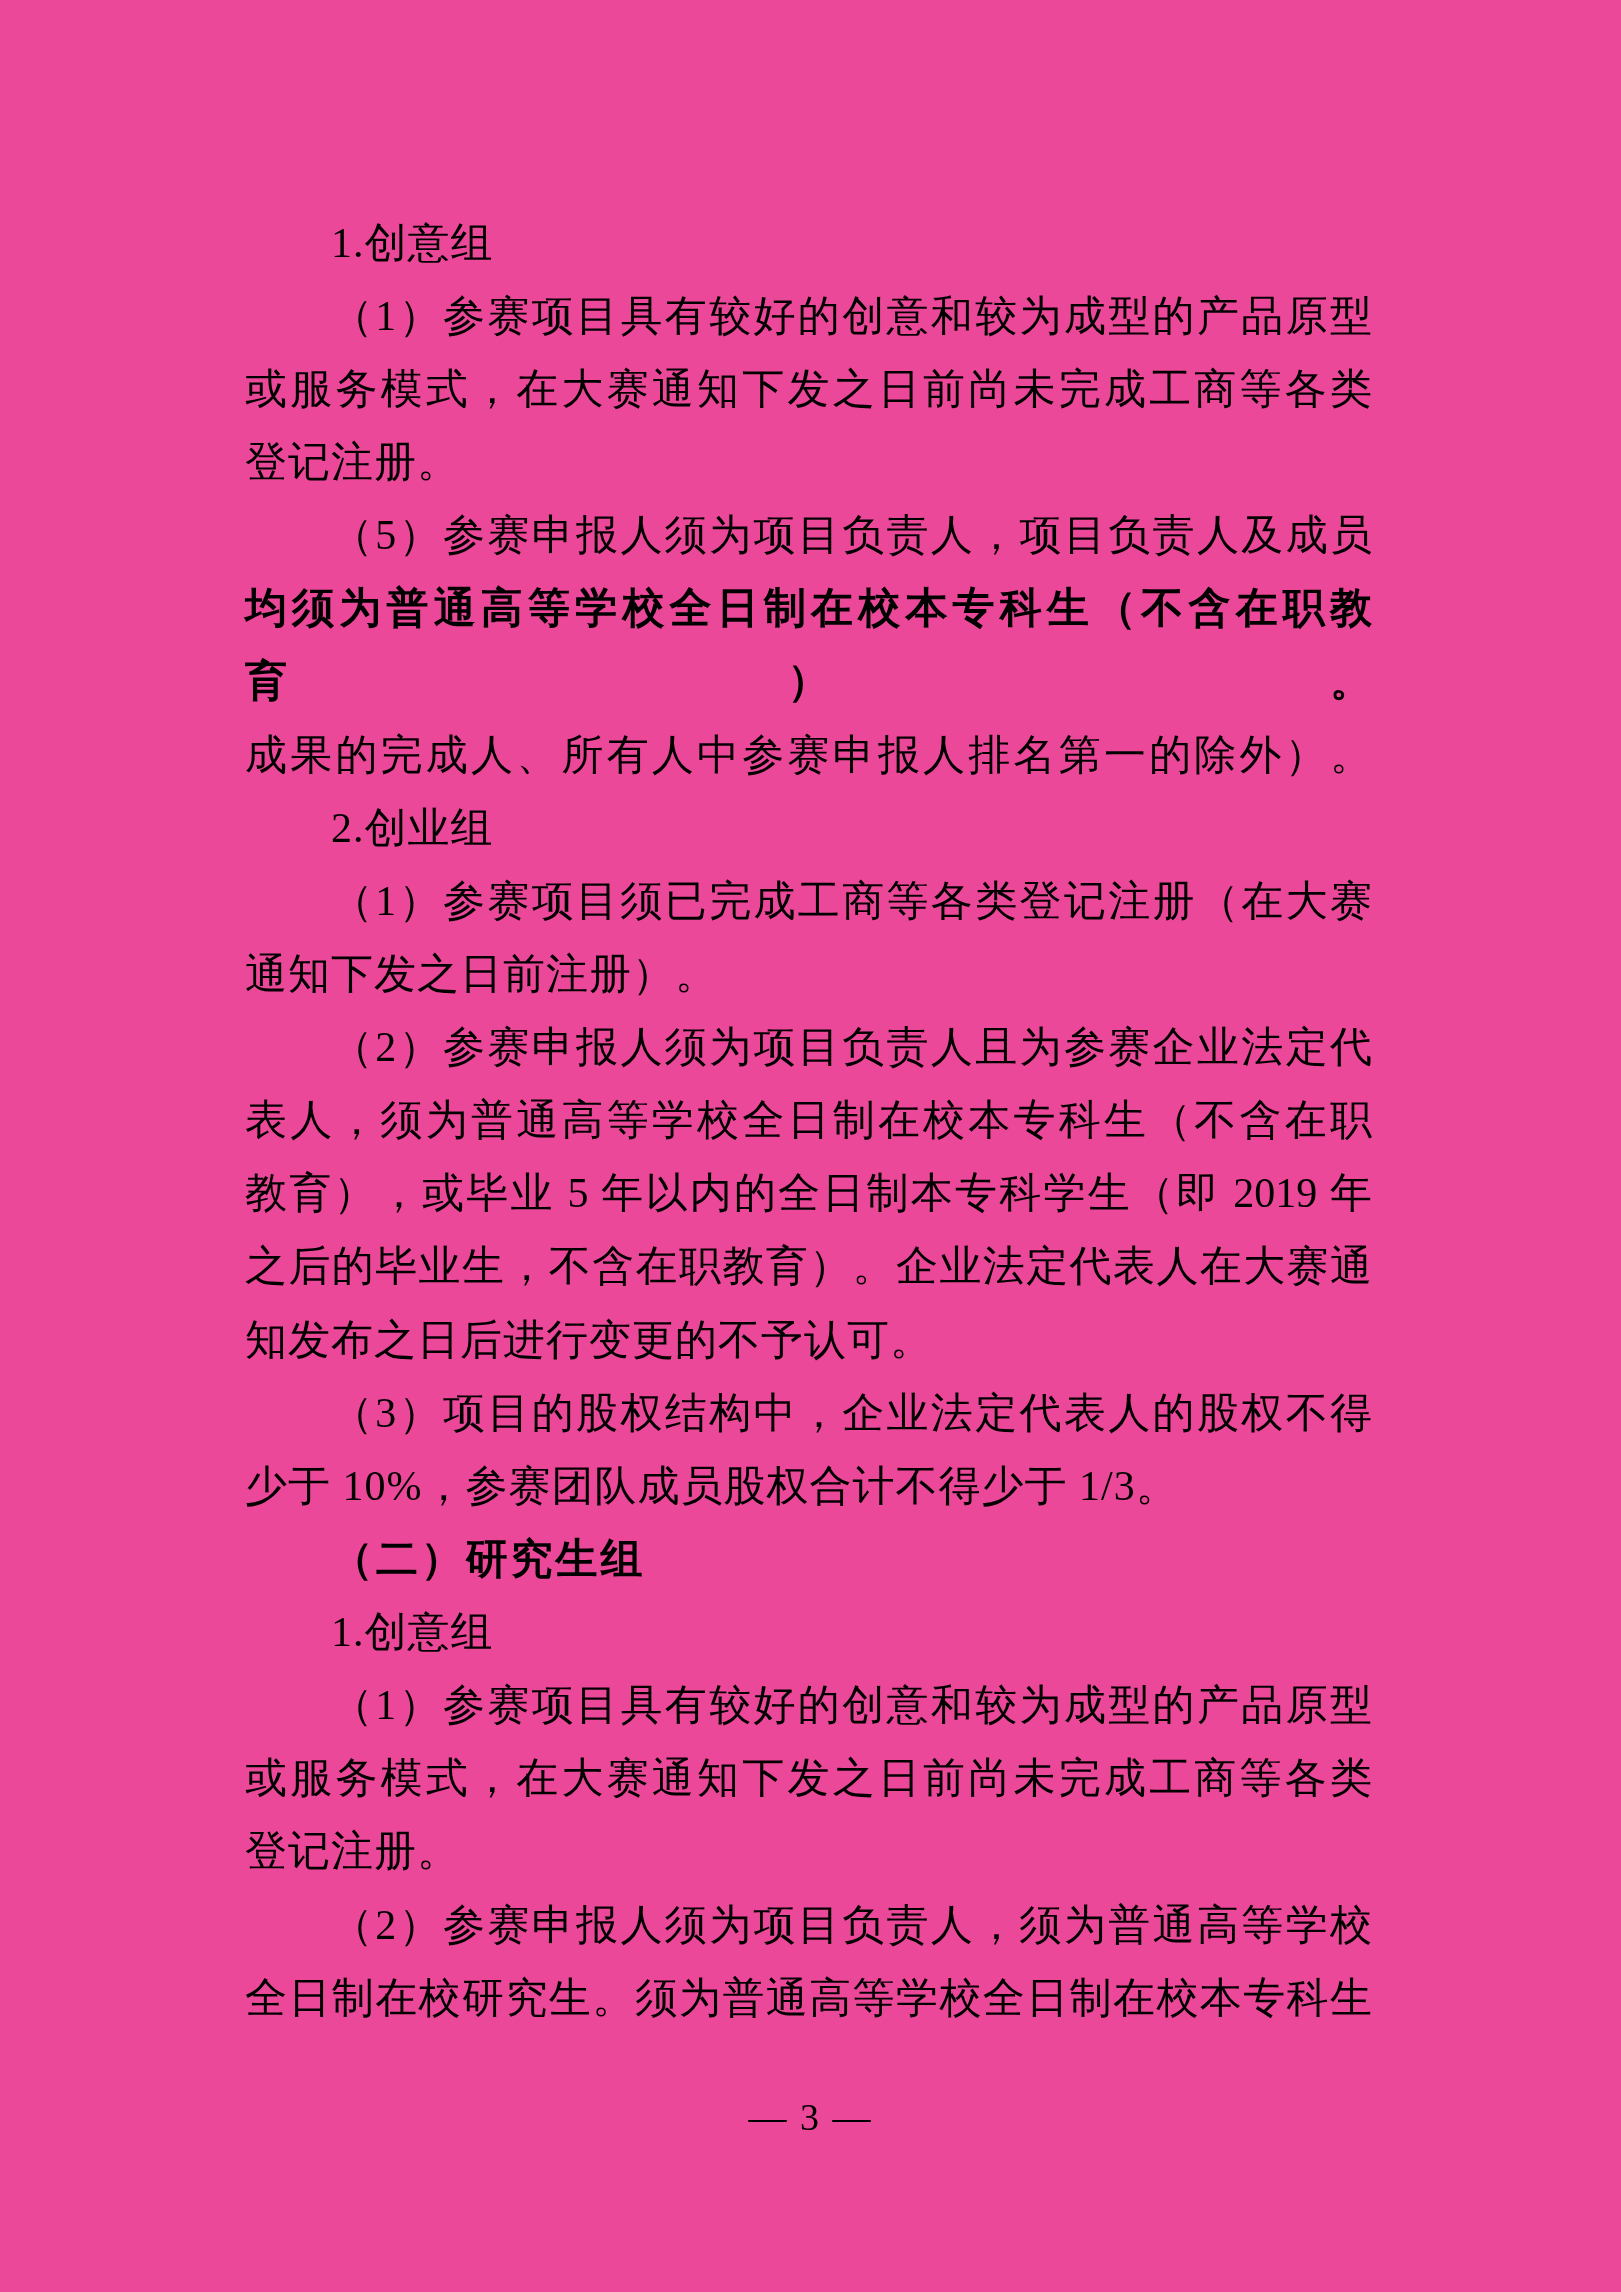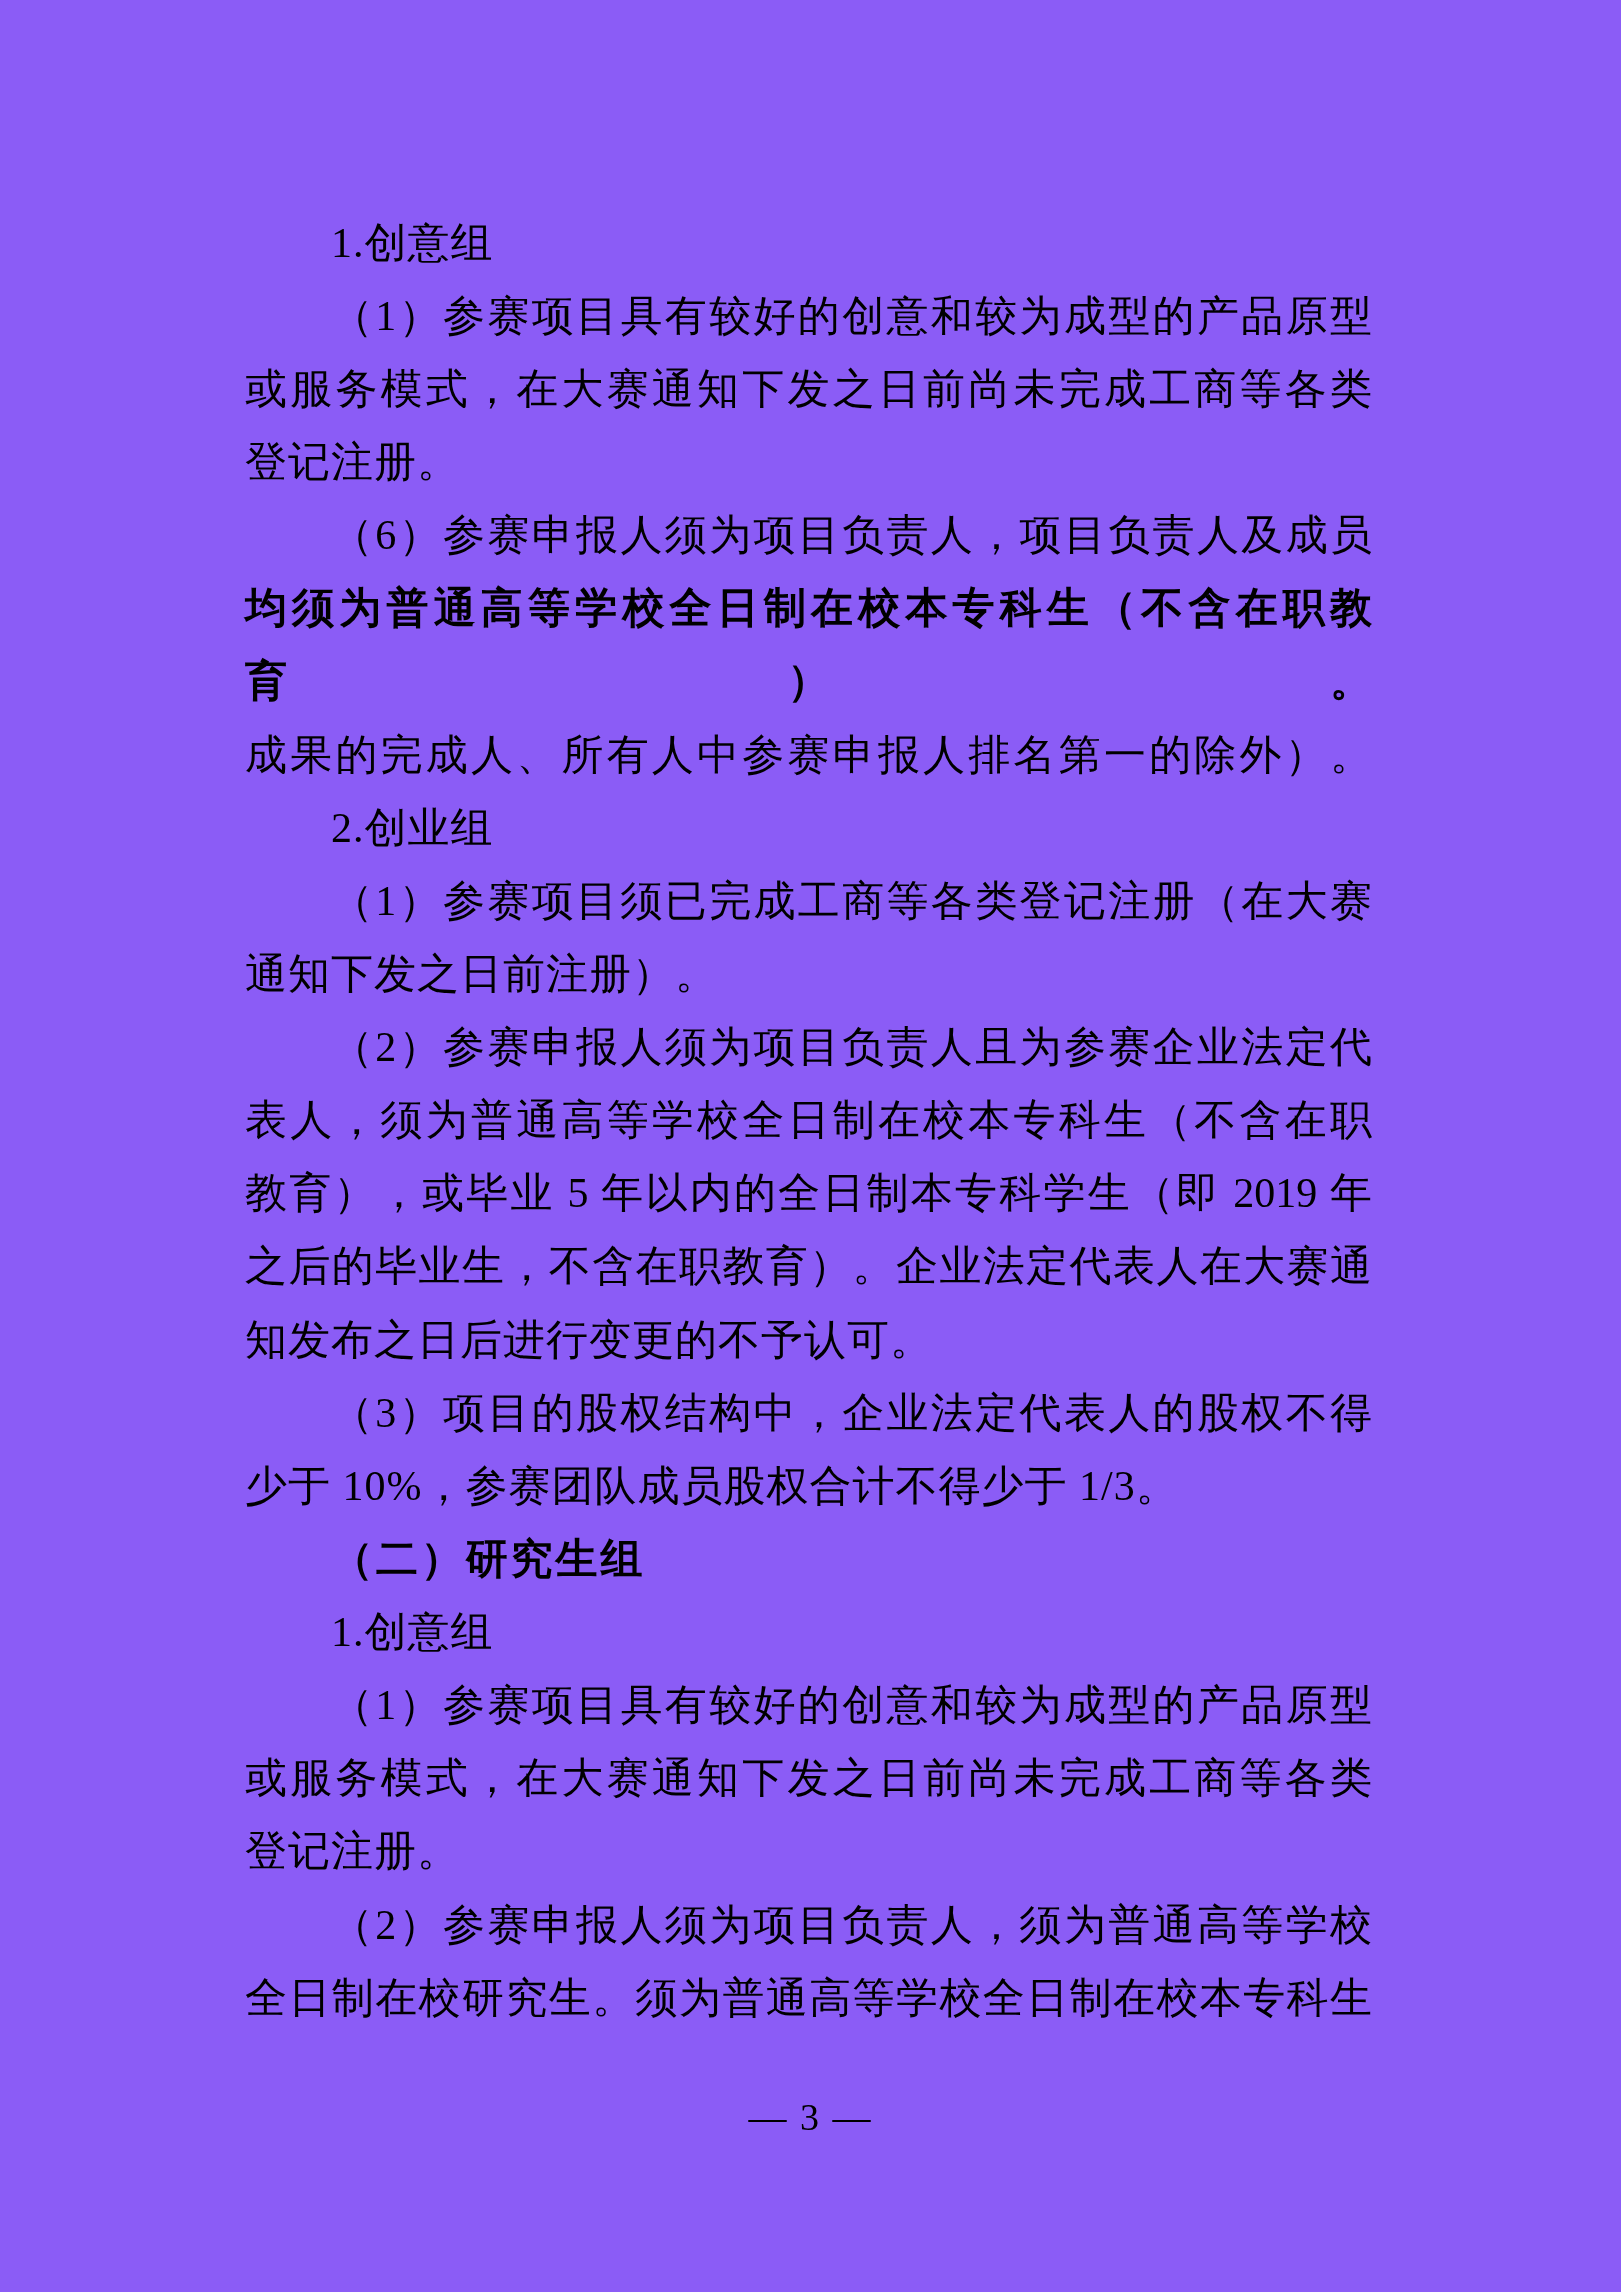--- a/index.html
+++ b/index.html
@@ -5,21 +5,21 @@
   html, body {
     margin: 0;
     padding: 0;
     background: #e8e8e8;
   }
   .page {
     position: relative;
     width: 1621px;
     height: 2293px;
     margin: 0 auto;
-    background: #8b5cf6;
+    background: #ec4899;
     overflow: hidden;
     font-family: "Liberation Serif", "DejaVu Serif", serif;
   }
   .doc-body {
     position: absolute;
     left: 0; top: 0;
     width: 100%; height: 100%;
   }
   .line {
     position: absolute;
@@ -61,21 +61,21 @@
 </style>
 </head>
 <body>
 
 <div class="page">
   <div class="doc-body">
       <div class="line ind" style="top: 207px;">1.创意组</div>
       <div class="line j ind" style="top: 280px;">（1）参赛项目具有较好的创意和较为成型的产品原型</div>
       <div class="line j" style="top: 353px;">或服务模式，在大赛通知下发之日前尚未完成工商等各类</div>
       <div class="line" style="top: 426px;">登记注册。</div>
-      <div class="line j ind" style="top: 499px;">（6）参赛申报人须为项目负责人，项目负责人及成员</div>
+      <div class="line j ind" style="top: 499px;">（5）参赛申报人须为项目负责人，项目负责人及成员</div>
       <div class="line j" style="top: 572px; font-weight: bold;">均须为普通高等学校全日制在校本专科生（不含在职教育）。</div>
       <div class="line j" style="top: 719px;">成果的完成人、所有人中参赛申报人排名第一的除外）。</div>
       <div class="line ind" style="top: 792px;">2.创业组</div>
       <div class="line j ind" style="top: 865px;">（1）参赛项目须已完成工商等各类登记注册（在大赛</div>
       <div class="line" style="top: 938px;">通知下发之日前注册）。</div>
       <div class="line j ind" style="top: 1011px;">（2）参赛申报人须为项目负责人且为参赛企业法定代</div>
       <div class="line j" style="top: 1084px;">表人，须为普通高等学校全日制在校本专科生（不含在职</div>
       <div class="line j" style="top: 1157px;">教育），或毕业 5 年以内的全日制本专科学生（即 2019 年</div>
       <div class="line" style="top: 1304px;">知发布之日后进行变更的不予认可。</div>
       <div class="line j" style="top: 1230px;">之后的毕业生，不含在职教育）。企业法定代表人在大赛通</div>

